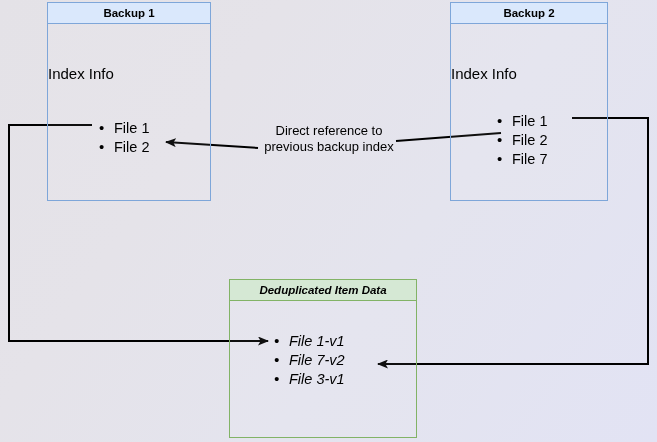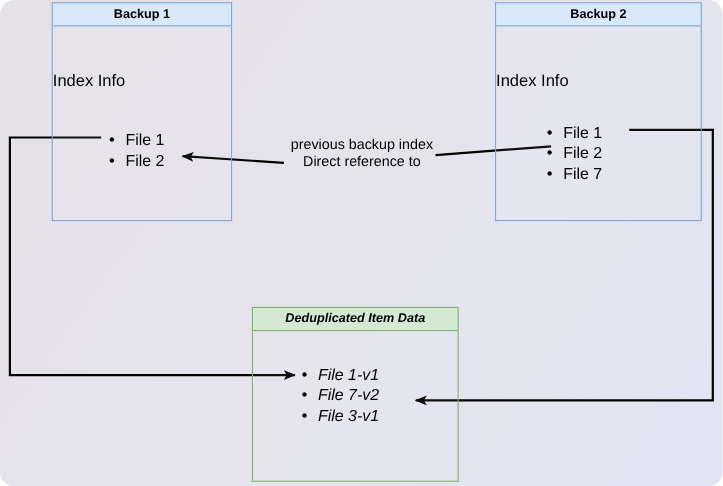--- a/index.html
+++ b/index.html
@@ -10,21 +10,20 @@
     width: 657px;
     height: 442px;
     overflow: hidden;
     font-family: "Liberation Sans", sans-serif;
   }
   #canvas {
     position: relative;
     width: 657px;
     height: 442px;
     background: linear-gradient(125deg, #e4e2e7 0%, #e5e3e9 30%, #e4e4ee 60%, #e2e3f4 100%);
-    border-radius: 13px;
   }
 
   
   .box {
     position: absolute;
     box-sizing: border-box;
     background: rgba(255,255,255,0.06);
   }
   .box-header {
     box-sizing: border-box;
@@ -138,21 +137,21 @@
     <div class="box-header">Backup 1</div>
     <div class="box-body">
       <div class="index-label" style="top:41px;">Index Info</div>
       <ul class="file-list" style="left:51px; top:95px;">
         <li>File 1</li>
         <li>File 2</li>
       </ul>
     </div>
   </div>
 
-  <div class="box blue" style="left:450px; top:2px; width:188px; height:199px;">
+  <div class="box blue" style="left:450px; top:2px; width:158px; height:199px;">
     <div class="box-header">Backup 2</div>
     <div class="box-body">
       <div class="index-label" style="top:41px;">Index Info</div>
       <ul class="file-list" style="left:46px; top:88px;">
         <li>File 1</li>
         <li>File 2</li>
         <li>File 7</li>
       </ul>
     </div>
   </div>
@@ -162,17 +161,17 @@
     <div class="box-body">
       <ul class="file-list" style="left:44px; top:31px;">
         <li>File 1-v1</li>
         <li>File 7-v2</li>
         <li>File 3-v1</li>
       </ul>
     </div>
   </div>
 
   <div class="caption" style="left:249px; top:123px; width:160px;">
+    <div>Direct reference to</div>
     <div>previous backup index</div>
-    <div>Direct reference to</div>
   </div>
 
 </div>
 
 </body></html>

